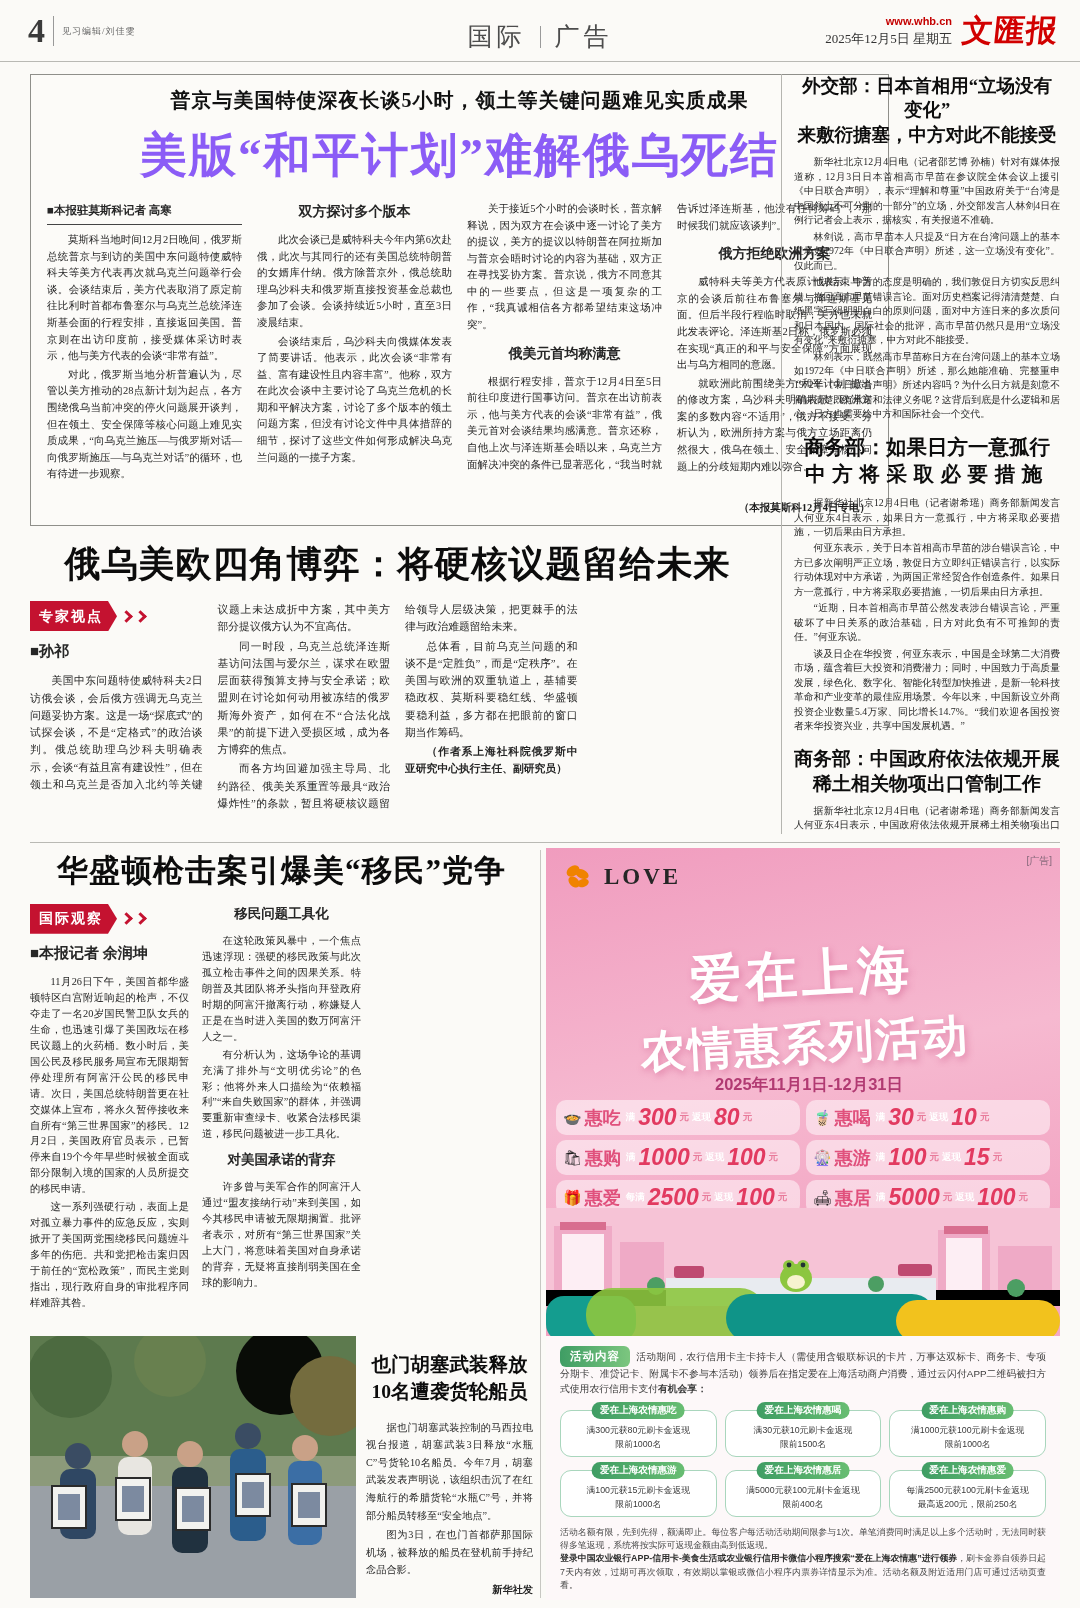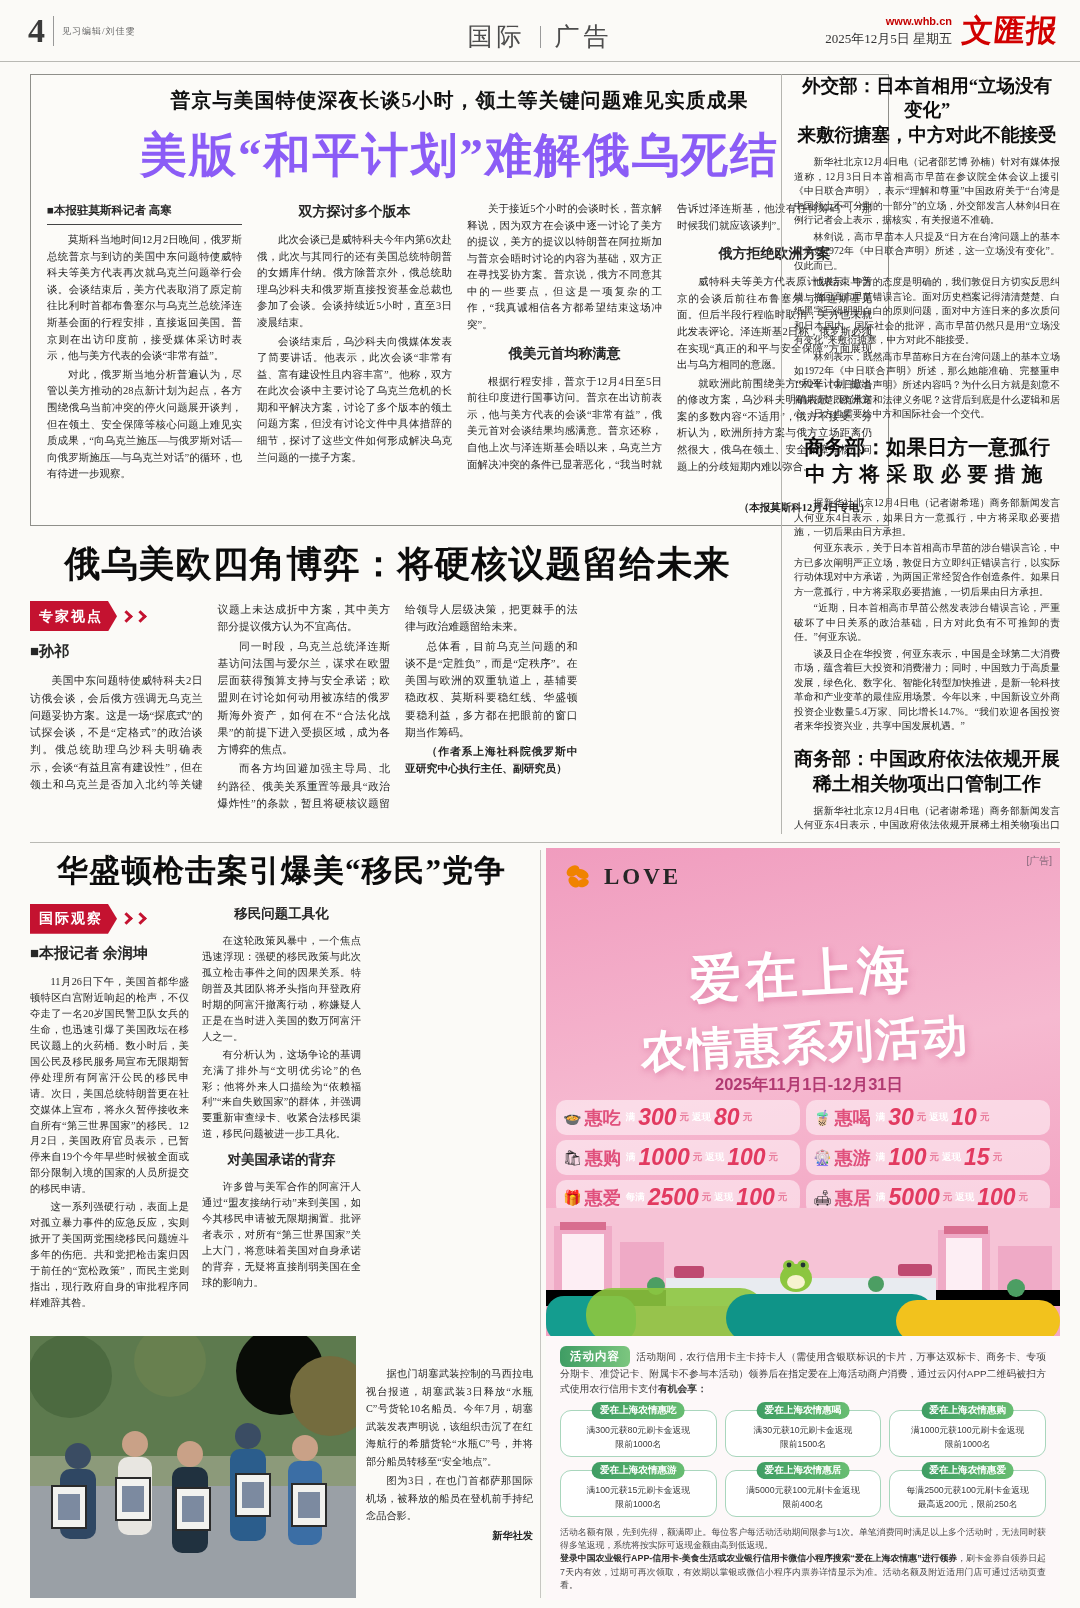--- a/index.html
+++ b/index.html
@@ -245,20 +245,24 @@
         <rect x="28" y="158" width="22" height="26"></rect>
           <rect x="92" y="150" width="22" height="26"></rect>
         <rect x="152" y="160" width="22" height="26"></rect>
           <rect x="212" y="146" width="22" height="26"></rect>
         <rect x="268" y="156" width="22" height="26"></rect>
       </g>
     </svg>
   </div>
 
   <div class="yemen">
+    <div class="yhead">
+      <div>也门胡塞武装释放</div>
+      <div>10名遭袭货轮船员</div>
+    </div>
     <div class="y-body">
       <p class="p">据也门胡塞武装控制的马西拉电视台报道，胡塞武装3日释放“水瓶C”号货轮10名船员。今年7月，胡塞武装发表声明说，该组织击沉了在红海航行的希腊货轮“水瓶C”号，并将部分船员转移至“安全地点”。</p>
       <p class="p"><span>图为3日，在也门首都萨那国际机场，被释放的船员在登机前手持纪念品合影。</span></p>
       <div class="ycredit">新华社发</div>
     </div>
   </div>
 
   <div class="bl-vr"></div>
 
   <div class="ad">

